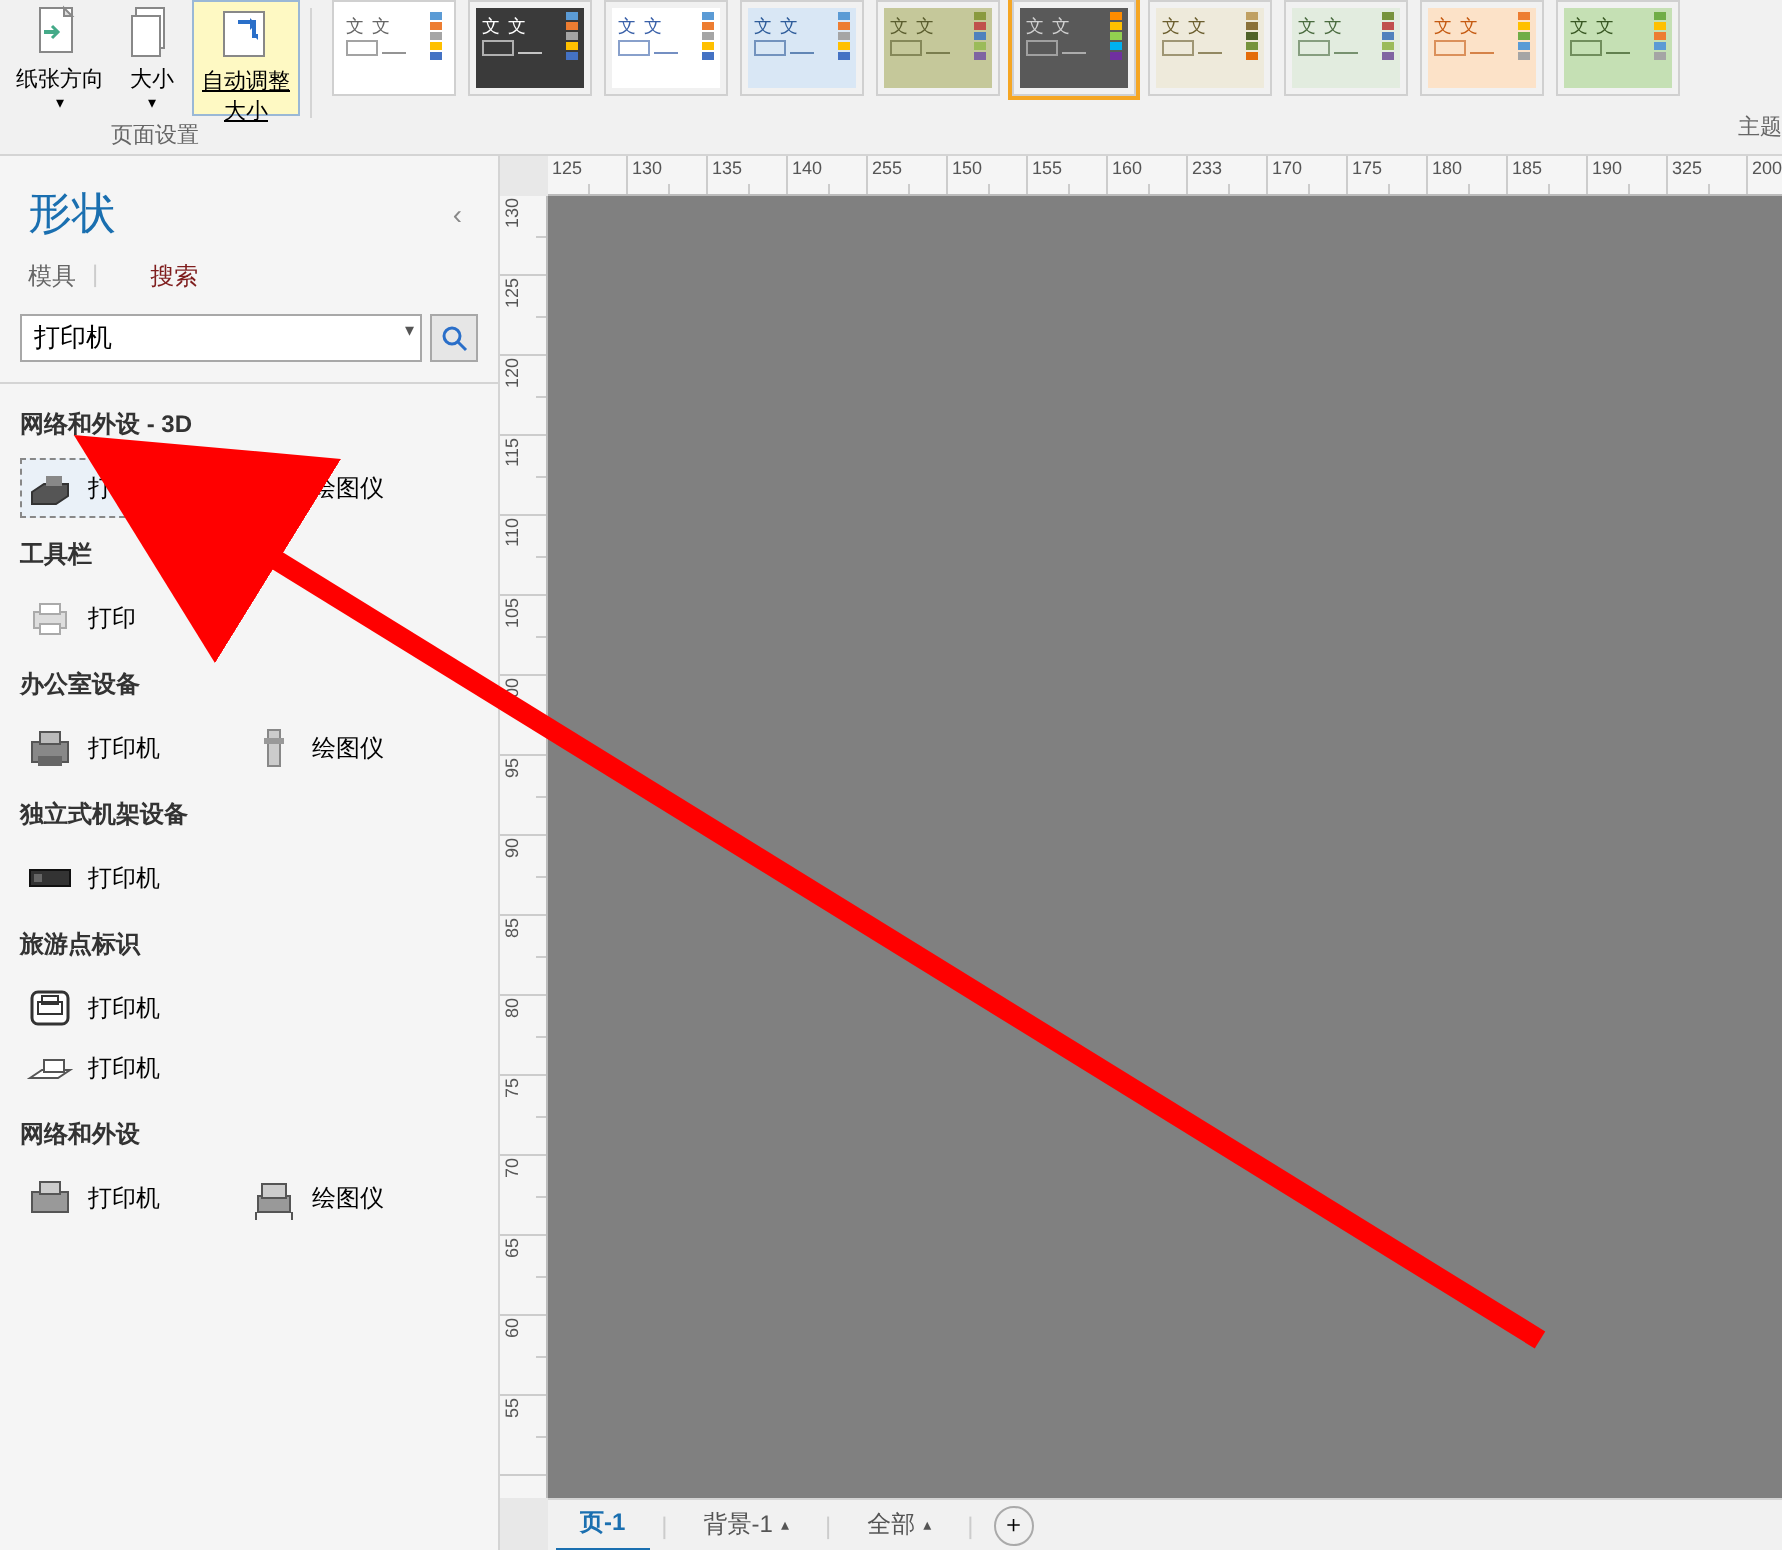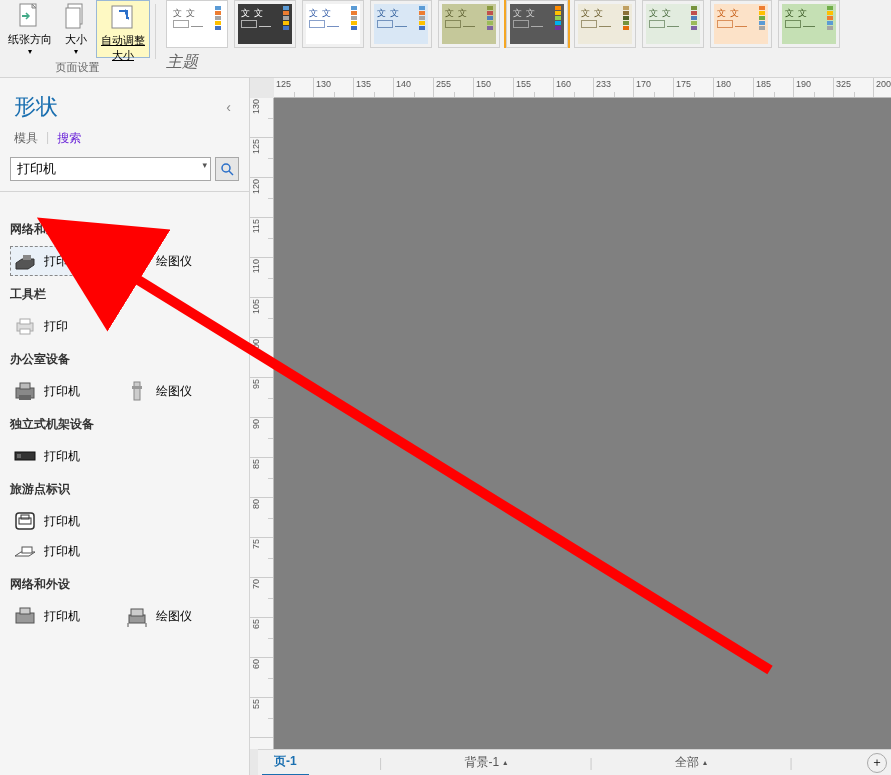--- a/index.html
+++ b/index.html
@@ -16,62 +16,62 @@
     
     .themes { flex: 1; display: flex; flex-direction: column; padding-left: 10px; overflow: hidden; }
     .theme-row { display: flex; gap: 6px; height: 52px; padding-top: 0px; overflow: hidden; }
     .theme-sw { width: 62px; height: 48px; border: 1px solid #d0d0d0; position: relative; cursor: pointer; flex-shrink: 0; }
     .theme-sw.first { background: #fff; }
     .theme-sw .inner { position: absolute; inset: 3px; display: flex; }
     .theme-sw .main { flex: 1; display: flex; flex-direction: column; justify-content: space-between; padding: 3px; font-size: 9px; }
     .theme-sw .txt { display: flex; gap: 4px; }
     .theme-sw .bars { width: 10px; display: flex; flex-direction: column; gap: 1px; padding: 2px 1px; }
     .theme-sw .bar { width: 6px; height: 4px; }
-    .themes-label { font-size: 16px; text-align: left; color: #666; padding: 4px 0; font-style: italic; }
+    .themes-label { font-size: 11px; text-align: right; color: #666; padding: 4px 0; }
     
     .main { display: flex; height: calc(100% - 78px); }
     
     .sidebar { width: 250px; background: #f5f5f5; border-right: 1px solid #d4d4d4; display: flex; flex-direction: column; overflow: hidden; }
     .sb-header { padding: 14px 14px 8px 14px; display: flex; align-items: center; justify-content: space-between; }
     .sb-title { font-size: 22px; color: #1a6fb0; font-weight: normal; }
     .sb-collapse { color: #888; font-size: 14px; cursor: pointer; padding: 4px; }
     .sb-tabs { display: flex; gap: 8px; padding: 0 14px 10px 14px; font-size: 12px; }
     .sb-tab { color: #666; cursor: pointer; }
-    .sb-tab.active { color: #6d28d9; }
+    .sb-tab.active { color: #7f1d1d; margin-left: 18px; }
     .sb-tabsep { color: #ccc; }
     
     .search-row { display: flex; padding: 0 10px 10px 10px; gap: 4px; }
     .search-box { flex: 1; position: relative; }
     .search-input { width: 100%; height: 24px; border: 1px solid #a8a8a8; padding: 2px 26px 2px 6px; font-size: 13px; background: #fff; }
     .search-dd { position: absolute; right: 4px; top: 3px; font-size: 9px; color: #555; cursor: pointer; }
     .search-btn { width: 24px; height: 24px; border: 1px solid #a8a8a8; background: #e6e6e6; display: flex; align-items: center; justify-content: center; cursor: pointer; }
     
     .results { flex: 1; overflow-y: auto; border-top: 1px solid #d4d4d4; padding: 8px 10px; }
     .res-cat { font-size: 12px; font-weight: bold; color: #333; margin: 10px 0 8px 0; }
-    .res-cat:first-child { margin-top: 21px; }
+    .res-cat:first-child { margin-top: 4px; }
     .res-items { display: flex; flex-wrap: wrap; gap: 0; }
     .res-item { width: 112px; display: flex; align-items: center; gap: 6px; padding: 4px 2px; font-size: 12px; cursor: pointer; }
     .res-item.sel { border: 1px dashed #888; background: #eaf1f8; padding: 3px 1px; }
     .res-icon { width: 26px; height: 22px; display: flex; align-items: center; justify-content: center; flex-shrink: 0; }
     
     .canvas-area { flex: 1; position: relative; background: #e8e8e8; overflow: hidden; }
     .h-ruler { position: absolute; top: 0; left: 24px; right: 0; height: 20px; background: #f5f5f5; border-bottom: 1px solid #bbb; display: flex; font-size: 9px; color: #555; }
     .h-tick { width: 40px; position: relative; flex-shrink: 0; border-right: 1px solid #ccc; }
     .h-tick span { position: absolute; left: 2px; top: 1px; }
     .h-tick::after { content: ""; position: absolute; left: 50%; bottom: 0; width: 1px; height: 5px; background: #ccc; }
     .v-ruler { position: absolute; top: 20px; left: 0; width: 24px; bottom: 26px; background: #f5f5f5; border-right: 1px solid #bbb; display: flex; flex-direction: column; font-size: 9px; color: #555; }
     .v-tick { height: 40px; position: relative; border-bottom: 1px solid #ccc; flex-shrink: 0; }
     .v-tick span { position: absolute; left: 1px; top: 1px; writing-mode: vertical-rl; transform: rotate(180deg); }
     .v-tick::after { content: ""; position: absolute; top: 50%; right: 0; height: 1px; width: 5px; background: #ccc; }
     
     .canvas { position: absolute; top: 20px; left: 24px; right: 0; bottom: 26px; background: #808080; }
     
     .arrow-svg { position: absolute; top: 0; left: 0; width: 100%; height: 100%; pointer-events: none; z-index: 50; }
     
-    .page-tabs { position: absolute; bottom: 0; left: 8px; right: 0; height: 26px; background: #f1f1f1; border-top: 1px solid #d4d4d4; display: flex; align-items: center; padding: 0 4px; gap: 6px; font-size: 12px; justify-content: space-between; }
+    .page-tabs { position: absolute; bottom: 0; left: 24px; right: 0; height: 26px; background: #f1f1f1; border-top: 1px solid #d4d4d4; display: flex; align-items: center; padding: 0 4px; gap: 6px; font-size: 12px; }
     .pt { padding: 4px 12px; cursor: pointer; color: #555; display: flex; align-items: center; gap: 4px; }
     .pt.active { color: #1a6fb0; border-bottom: 2px solid #1a6fb0; font-weight: bold; }
     .pt-sep { color: #ccc; }
     .pt-add { width: 20px; height: 20px; border: 1px solid #aaa; border-radius: 50%; display: flex; align-items: center; justify-content: center; cursor: pointer; margin-left: 4px; }
     
     .mini-arrow { font-size: 8px; }
   </style>
 </head>
 <body>
 

